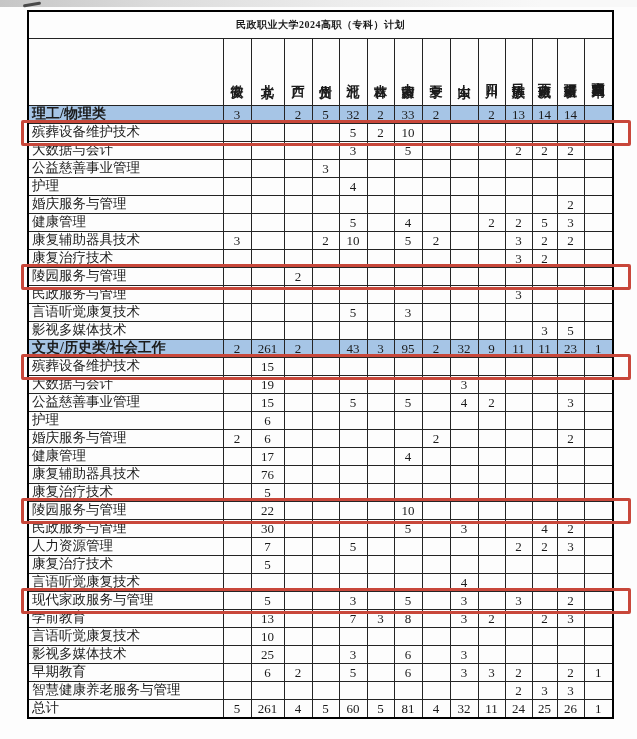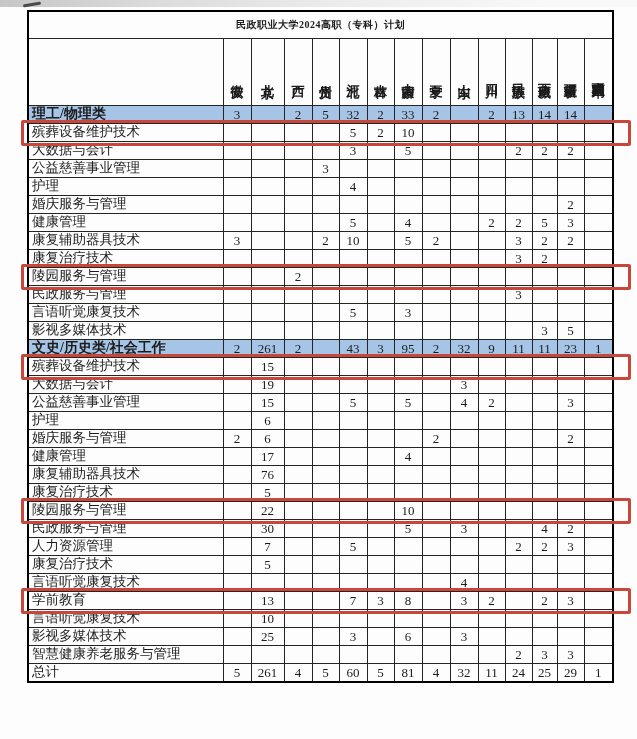--- a/index.html
+++ b/index.html
@@ -548,20 +548,37 @@
           <td class="num-cell"></td>
           <td class="num-cell"></td>
           <td class="num-cell">4</td>
           <td class="num-cell"></td>
           <td class="num-cell"></td>
           <td class="num-cell"></td>
           <td class="num-cell"></td>
           <td class="num-cell"></td>
         </tr>
         <tr>
+          <td class="label-cell">现代家政服务与管理</td>
+          <td class="num-cell"></td>
+          <td class="num-cell">5</td>
+          <td class="num-cell"></td>
+          <td class="num-cell"></td>
+          <td class="num-cell">3</td>
+          <td class="num-cell"></td>
+          <td class="num-cell">5</td>
+          <td class="num-cell"></td>
+          <td class="num-cell">3</td>
+          <td class="num-cell"></td>
+          <td class="num-cell">3</td>
+          <td class="num-cell"></td>
+          <td class="num-cell">2</td>
+          <td class="num-cell"></td>
+        </tr>
+        <tr>
           <td class="label-cell">学前教育</td>
           <td class="num-cell"></td>
           <td class="num-cell">13</td>
           <td class="num-cell"></td>
           <td class="num-cell"></td>
           <td class="num-cell">7</td>
           <td class="num-cell">3</td>
           <td class="num-cell">8</td>
           <td class="num-cell"></td>
           <td class="num-cell">3</td>
@@ -597,20 +614,37 @@
           <td class="num-cell">3</td>
           <td class="num-cell"></td>
           <td class="num-cell">6</td>
           <td class="num-cell"></td>
           <td class="num-cell">3</td>
           <td class="num-cell"></td>
           <td class="num-cell"></td>
           <td class="num-cell"></td>
           <td class="num-cell"></td>
           <td class="num-cell"></td>
+        </tr>
+        <tr>
+          <td class="label-cell">早期教育</td>
+          <td class="num-cell"></td>
+          <td class="num-cell">6</td>
+          <td class="num-cell">2</td>
+          <td class="num-cell"></td>
+          <td class="num-cell">5</td>
+          <td class="num-cell"></td>
+          <td class="num-cell">6</td>
+          <td class="num-cell"></td>
+          <td class="num-cell">3</td>
+          <td class="num-cell">3</td>
+          <td class="num-cell">2</td>
+          <td class="num-cell"></td>
+          <td class="num-cell">2</td>
+          <td class="num-cell">1</td>
         </tr>
         <tr>
           <td class="label-cell">智慧健康养老服务与管理</td>
           <td class="num-cell"></td>
           <td class="num-cell"></td>
           <td class="num-cell"></td>
           <td class="num-cell"></td>
           <td class="num-cell"></td>
           <td class="num-cell"></td>
           <td class="num-cell"></td>
@@ -629,21 +663,21 @@
           <td class="num-cell">4</td>
           <td class="num-cell">5</td>
           <td class="num-cell">60</td>
           <td class="num-cell">5</td>
           <td class="num-cell">81</td>
           <td class="num-cell">4</td>
           <td class="num-cell">32</td>
           <td class="num-cell">11</td>
           <td class="num-cell">24</td>
           <td class="num-cell">25</td>
-          <td class="num-cell">29</td>
+          <td class="num-cell">26</td>
           <td class="num-cell">1</td>
         </tr>
       </tbody>
   </table>
 
   <div id="overlays">
       <div class="red-box" style="top: 119.5px; height: 26px; border-color: rgb(200, 71, 58);"></div>
       <div class="red-box" style="top: 263.5px; height: 26px; border-color: rgb(200, 71, 58);"></div>
       <div class="red-box" style="top: 353.5px; height: 26px; border-color: rgb(200, 71, 58);"></div>
       <div class="red-box" style="top: 497.5px; height: 26px; border-color: rgb(200, 71, 58);"></div>

